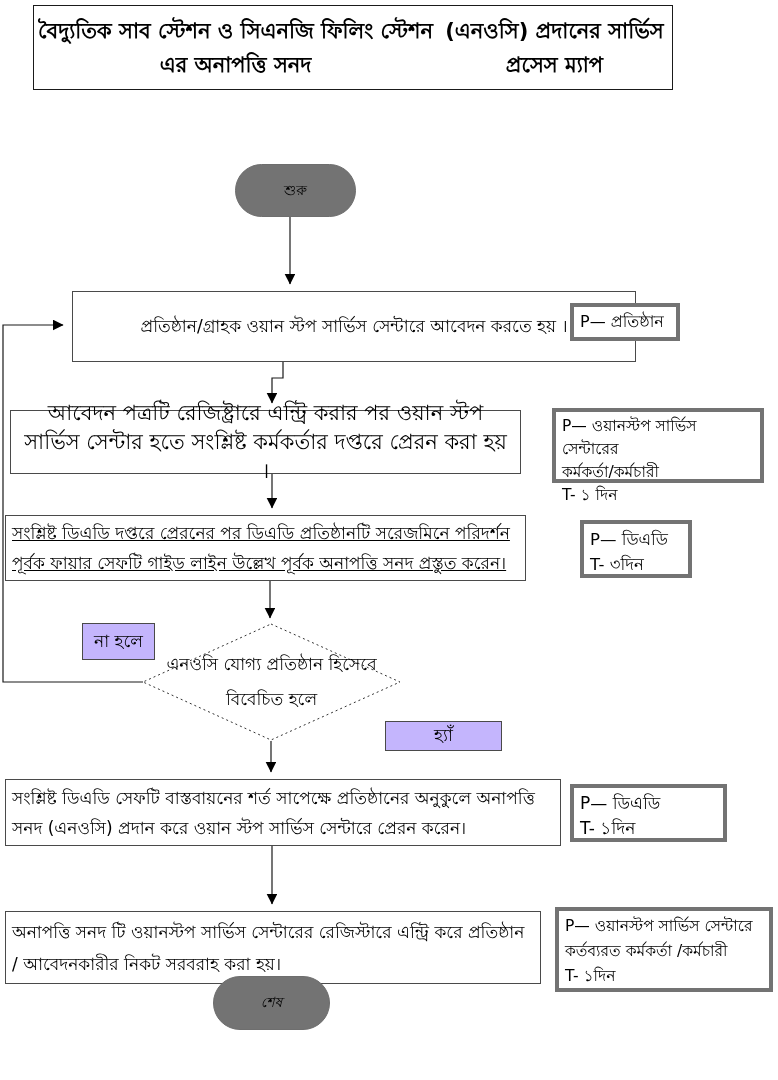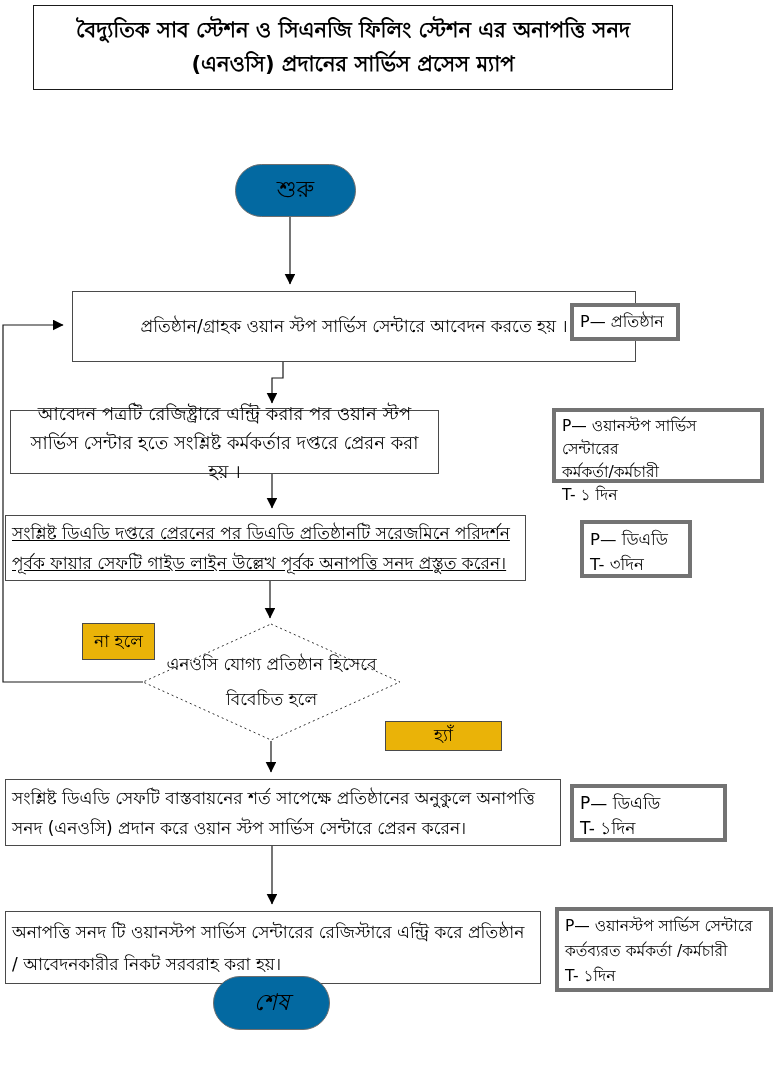--- a/index.html
+++ b/index.html
@@ -20,75 +20,74 @@
     left: 0; top: 0;
     width: 778px; height: 1080px;
     pointer-events: none;
   }
   .title-box {
     position: absolute;
     left: 33px; top: 5px;
     width: 640px; height: 85px;
     border: 1px solid #1a1a1a;
     display: flex;
-    flex-direction: column;
+    flex-direction: row;
     justify-content: flex-start;
     align-items: center;
-    padding-top: 7px;
     text-align: center;
     font-weight: bold;
     font-size: 21px;
     line-height: 34px;
   }
   .terminator {
     position: absolute;
     border: 1px solid #6e6e6e;
     border-radius: 28px;
     display: flex;
     align-items: center;
     justify-content: center;
-    font-size: 23px;
-    background: #0369a1;
+    font-size: 14px;
+    background: #737373;
   }
   .start { left: 235px; top: 164px; width: 121px; height: 53px; }
   .end   { left: 213px; top: 976px; width: 117px; height: 54px; font-style: italic; }
   .proc {
     position: absolute;
     border: 1px solid #4a4a4a;
     background: #fff;
     font-size: 17px;
     line-height: 31px;
     display: flex;
     align-items: center;
   }
   .proc .inner { width: 100%; padding: 2px 8px; }
   .proc.center .inner { text-align: center; }
   .proc.left .inner { text-align: left; padding-left: 6px; }
   .step1 { left: 72px;  top: 291px; width: 564px; height: 71px; }
-  .step2 { left: 10px;  top: 410px; width: 429px; height: 64px; font-size: 18px; line-height: 29px; }
+  .step2 { left: 10px;  top: 410px; width: 511px; height: 64px; font-size: 21px; line-height: 29px; }
   .step3 { left: 5px;   top: 515px; width: 521px; height: 66px; line-height: 30px; text-decoration: underline; }
   .step4 { left: 5px;   top: 779px; width: 556px; height: 67px; line-height: 30px; }
   .step5 { left: 5px;   top: 911px; width: 536px; height: 73px; line-height: 32px; }
   .ann {
     position: absolute;
     border: 4px solid #737373;
     background: #fff;
     font-size: 15.5px;
     line-height: 23px;
     padding: 3px 6px;
   }
   .ann1 { left: 570px; top: 303px; width: 110px; height: 38px; font-size: 16px; }
   .ann2 { left: 552px; top: 408px; width: 212px; height: 75px; }
   .ann3 { left: 580px; top: 520px; width: 112px; height: 58px; font-size: 16.5px; line-height: 25px; }
   .ann4 { left: 570px; top: 784px; width: 157px; height: 58px; font-size: 17px; line-height: 25px; }
   .ann5 { left: 555px; top: 907px; width: 218px; height: 85px; line-height: 25px; }
   .label-box {
     position: absolute;
     border: 1px solid #4a4a4a;
-    background: #eab308;
+    background: #c4b5fd;
     display: flex;
     align-items: center;
     justify-content: center;
     font-size: 17px;
   }
   .no-box  { left: 82px;  top: 623px; width: 73px;  height: 37px; }
   .yes-box { left: 385px; top: 721px; width: 117px; height: 30px; }
   .diamond-label {
     position: absolute;
     left: 150px; top: 647px;

